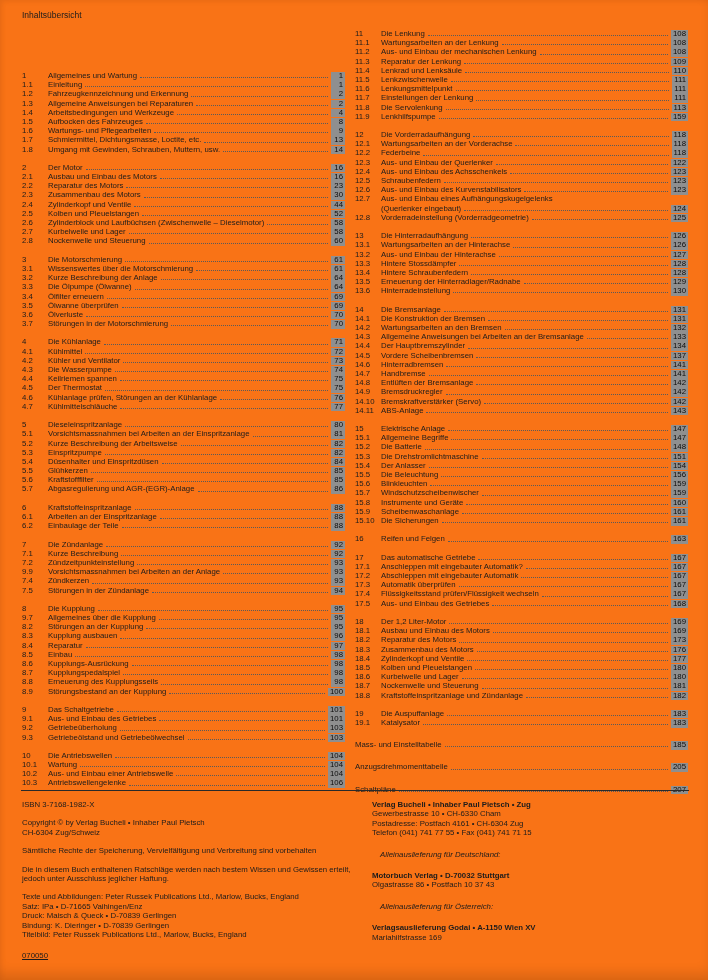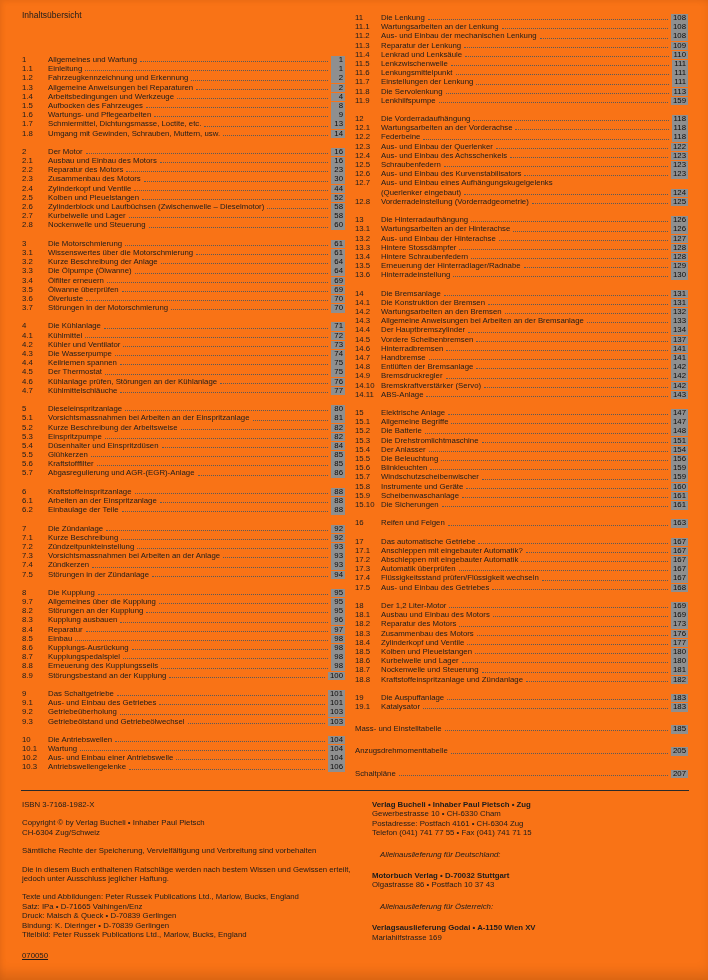--- a/index.html
+++ b/index.html
@@ -11,21 +11,21 @@
     padding-left: 8px;
   }
   .hdr {
     position:absolute; left:22px; top:10px;
     font-size:8.5px; line-height:10px;
   }
   .toc-col { position:absolute; font-size:7.8px; }
   .toc-col.left  { left:22px;  top:55px; width:323px; }
   .toc-col.right { left:355px; top:13px; width:333px; }
   .toc-section { margin-top:9.2px; }
-  .toc-col > .toc-section:first-child { margin-top:0; }
+  .toc-col > .toc-section:first-child { margin-top:16px; }
   .toc-row { display:flex; align-items:baseline; line-height:9.2px; height:9.2px; }
   .toc-num { flex:0 0 26px; width:26px; }
   .toc-title { white-space:nowrap; }
   .leader { flex:1 1 auto; min-width:6px; border-bottom:1px dotted #5a5a5a; margin:0 3px 2px 3px; align-self:flex-end; }
   .pagenum {
     background:#8f8f8f; color:#0c0c0c;
     padding:0 2px; min-width:10px; text-align:right;
     line-height:8.6px;
   }
   .toc-extra { margin-top:13px; }
@@ -341,21 +341,21 @@
           <span class="leader"></span>
           <span class="pagenum">92</span>
         </div>
         <div class="toc-row">
           <span class="toc-num">7.2</span>
           <span class="toc-title">Zündzeitpunkteinstellung</span>
           <span class="leader"></span>
           <span class="pagenum">93</span>
         </div>
         <div class="toc-row">
-          <span class="toc-num">7.3</span>
+          <span class="toc-num">9.9</span>
           <span class="toc-title">Vorsichtsmassnahmen bei Arbeiten an der Anlage</span>
           <span class="leader"></span>
           <span class="pagenum">93</span>
         </div>
         <div class="toc-row">
           <span class="toc-num">7.4</span>
           <span class="toc-title">Zündkerzen</span>
           <span class="leader"></span>
           <span class="pagenum">93</span>
         </div>

